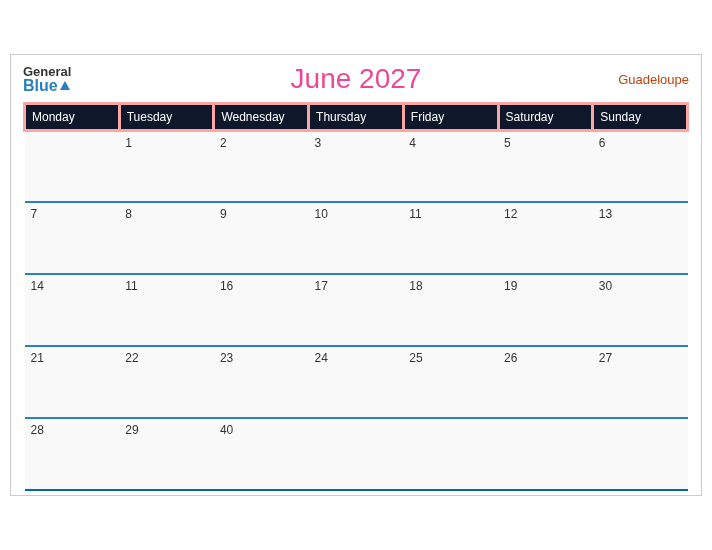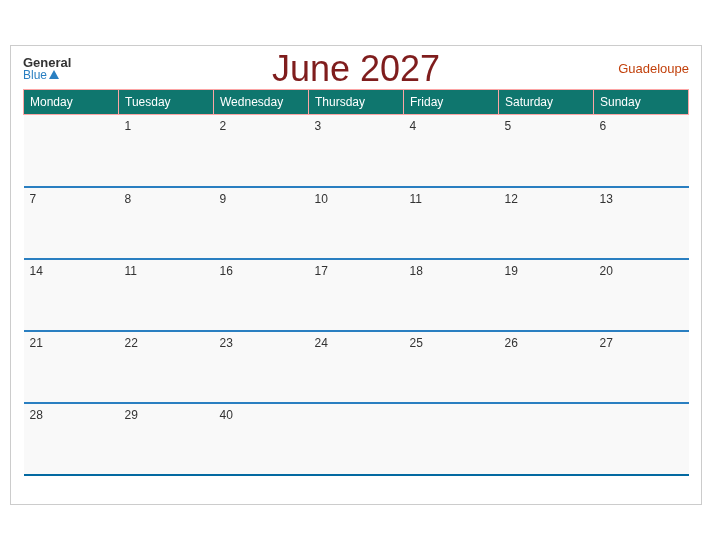--- a/index.html
+++ b/index.html
@@ -9,79 +9,79 @@
       width: 712px;
       height: 550px;
       display: flex;
       align-items: center;
       justify-content: center;
     }
     .calendar-container {
       width: 692px;
       background: #fff;
       border: 1px solid #ccc;
-      padding: 10px 12px 28px;
+      padding: 10px 12px 4px;
     }
     .calendar-header {
       display: flex;
       align-items: center;
       justify-content: space-between;
       margin-bottom: 8px;
       position: relative;
     }
     .logo {
       display: flex;
       flex-direction: column;
       line-height: 1;
     }
     .logo-general {
       font-size: 13px;
       font-weight: bold;
       color: #333;
     }
     .logo-blue {
-      font-size: 12px;
-      font-weight: normal;
+      font-size: 16px;
+      font-weight: bold;
       color: #2a7fc1;
       display: flex;
       align-items: center;
     }
     .logo-triangle {
       width: 0;
       height: 0;
       border-left: 5px solid transparent;
       border-right: 5px solid transparent;
       border-bottom: 9px solid #2a7fc1;
       margin-left: 2px;
       margin-bottom: 1px;
     }
     .calendar-title {
-      font-size: 36px;
+      font-size: 28px;
       font-weight: normal;
-      color: #7f1d1d;
+      color: #ec4899;
       position: absolute;
       left: 50%;
       transform: translateX(-50%);
     }
     .calendar-region {
       font-size: 13px;
       color: #c2410c;
     }
     .calendar-grid {
       width: 100%;
       border-collapse: collapse;
     }
     .calendar-grid th {
-      background-color: #0f766e;
+      background-color: #0f172a;
       color: #fff;
       font-size: 12px;
       font-weight: normal;
       padding: 5px 6px;
       text-align: left;
-      border: 1px solid #fca5a5;
+      border: 3px solid #fca5a5;
     }
     .calendar-grid td {
       border: none;
       vertical-align: top;
       width: calc(100% / 7);
       height: 72px;
       padding: 4px 6px;
       font-size: 12px;
       color: #333;
       background: #f9f9f9;
@@ -145,21 +145,21 @@
           <td><span class="day-num">12</span></td>
           <td><span class="day-num">13</span></td>
         </tr>
         <tr>
           <td><span class="day-num">14</span></td>
           <td><span class="day-num">11</span></td>
           <td><span class="day-num">16</span></td>
           <td><span class="day-num">17</span></td>
           <td><span class="day-num">18</span></td>
           <td><span class="day-num">19</span></td>
-          <td><span class="day-num">20</span></td>
+          <td><span class="day-num">30</span></td>
         </tr>
         <tr>
           <td><span class="day-num">21</span></td>
           <td><span class="day-num">22</span></td>
           <td><span class="day-num">23</span></td>
           <td><span class="day-num">24</span></td>
           <td><span class="day-num">25</span></td>
           <td><span class="day-num">26</span></td>
           <td><span class="day-num">27</span></td>
         </tr>

